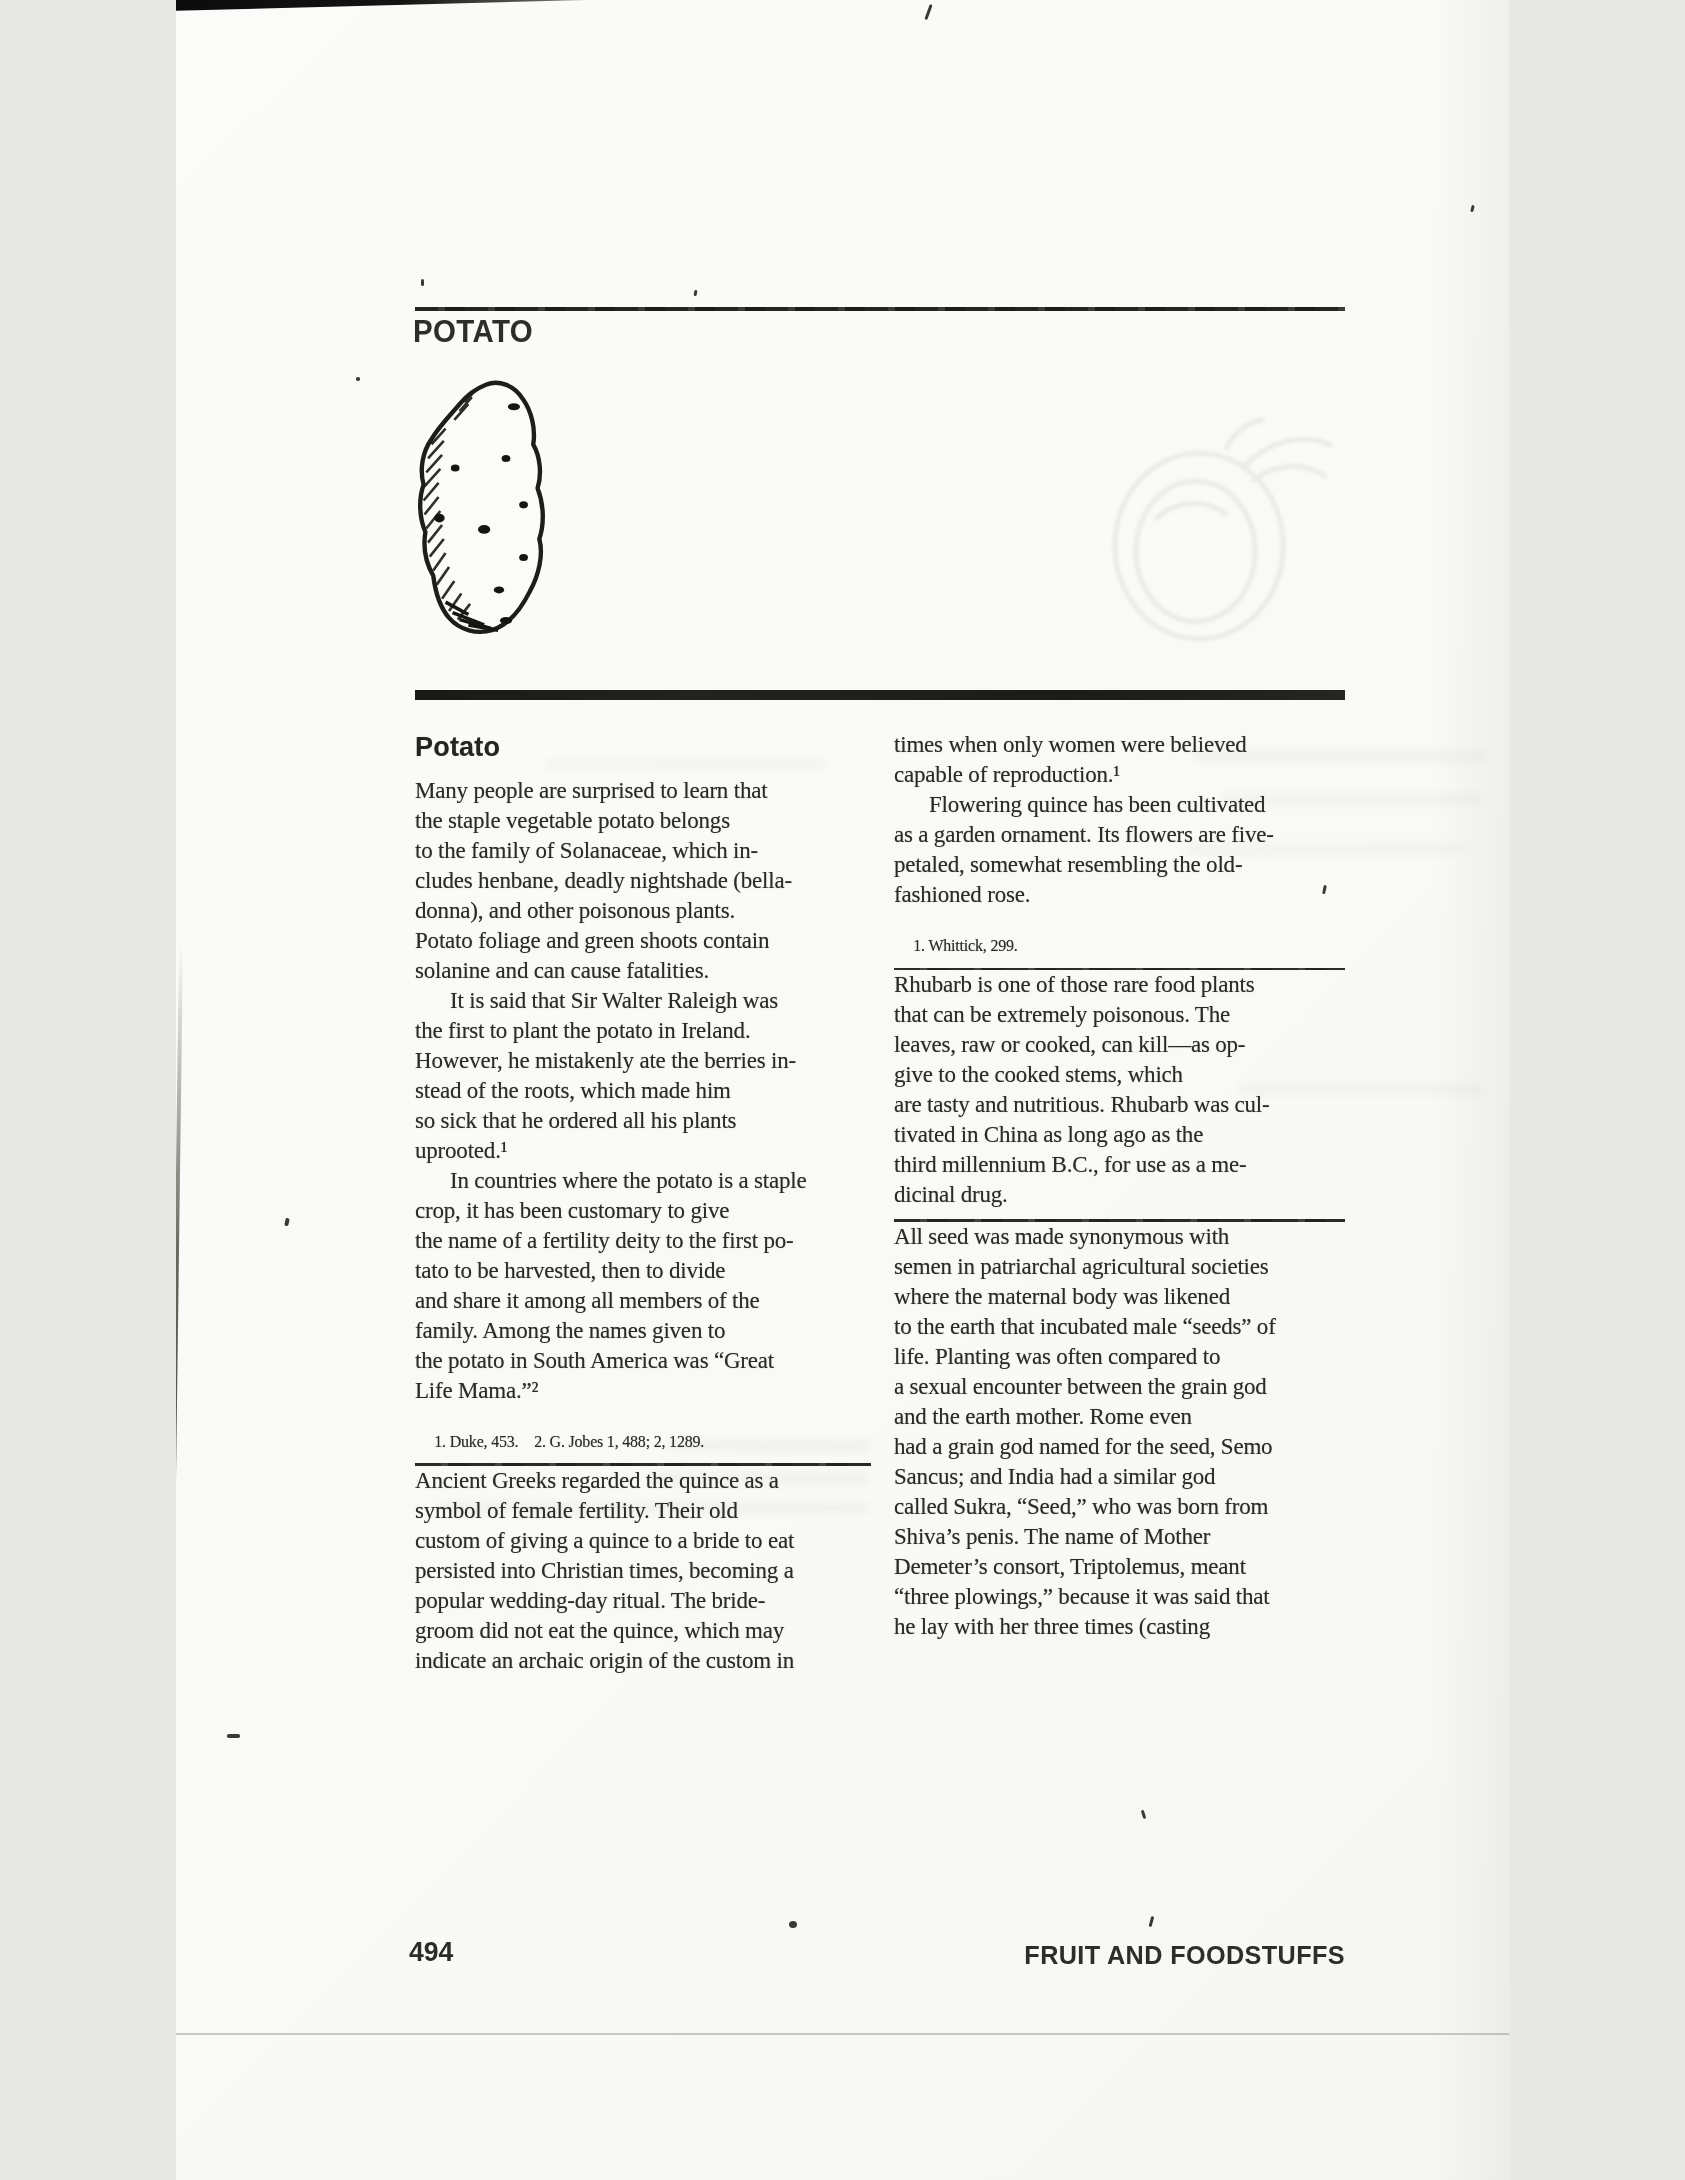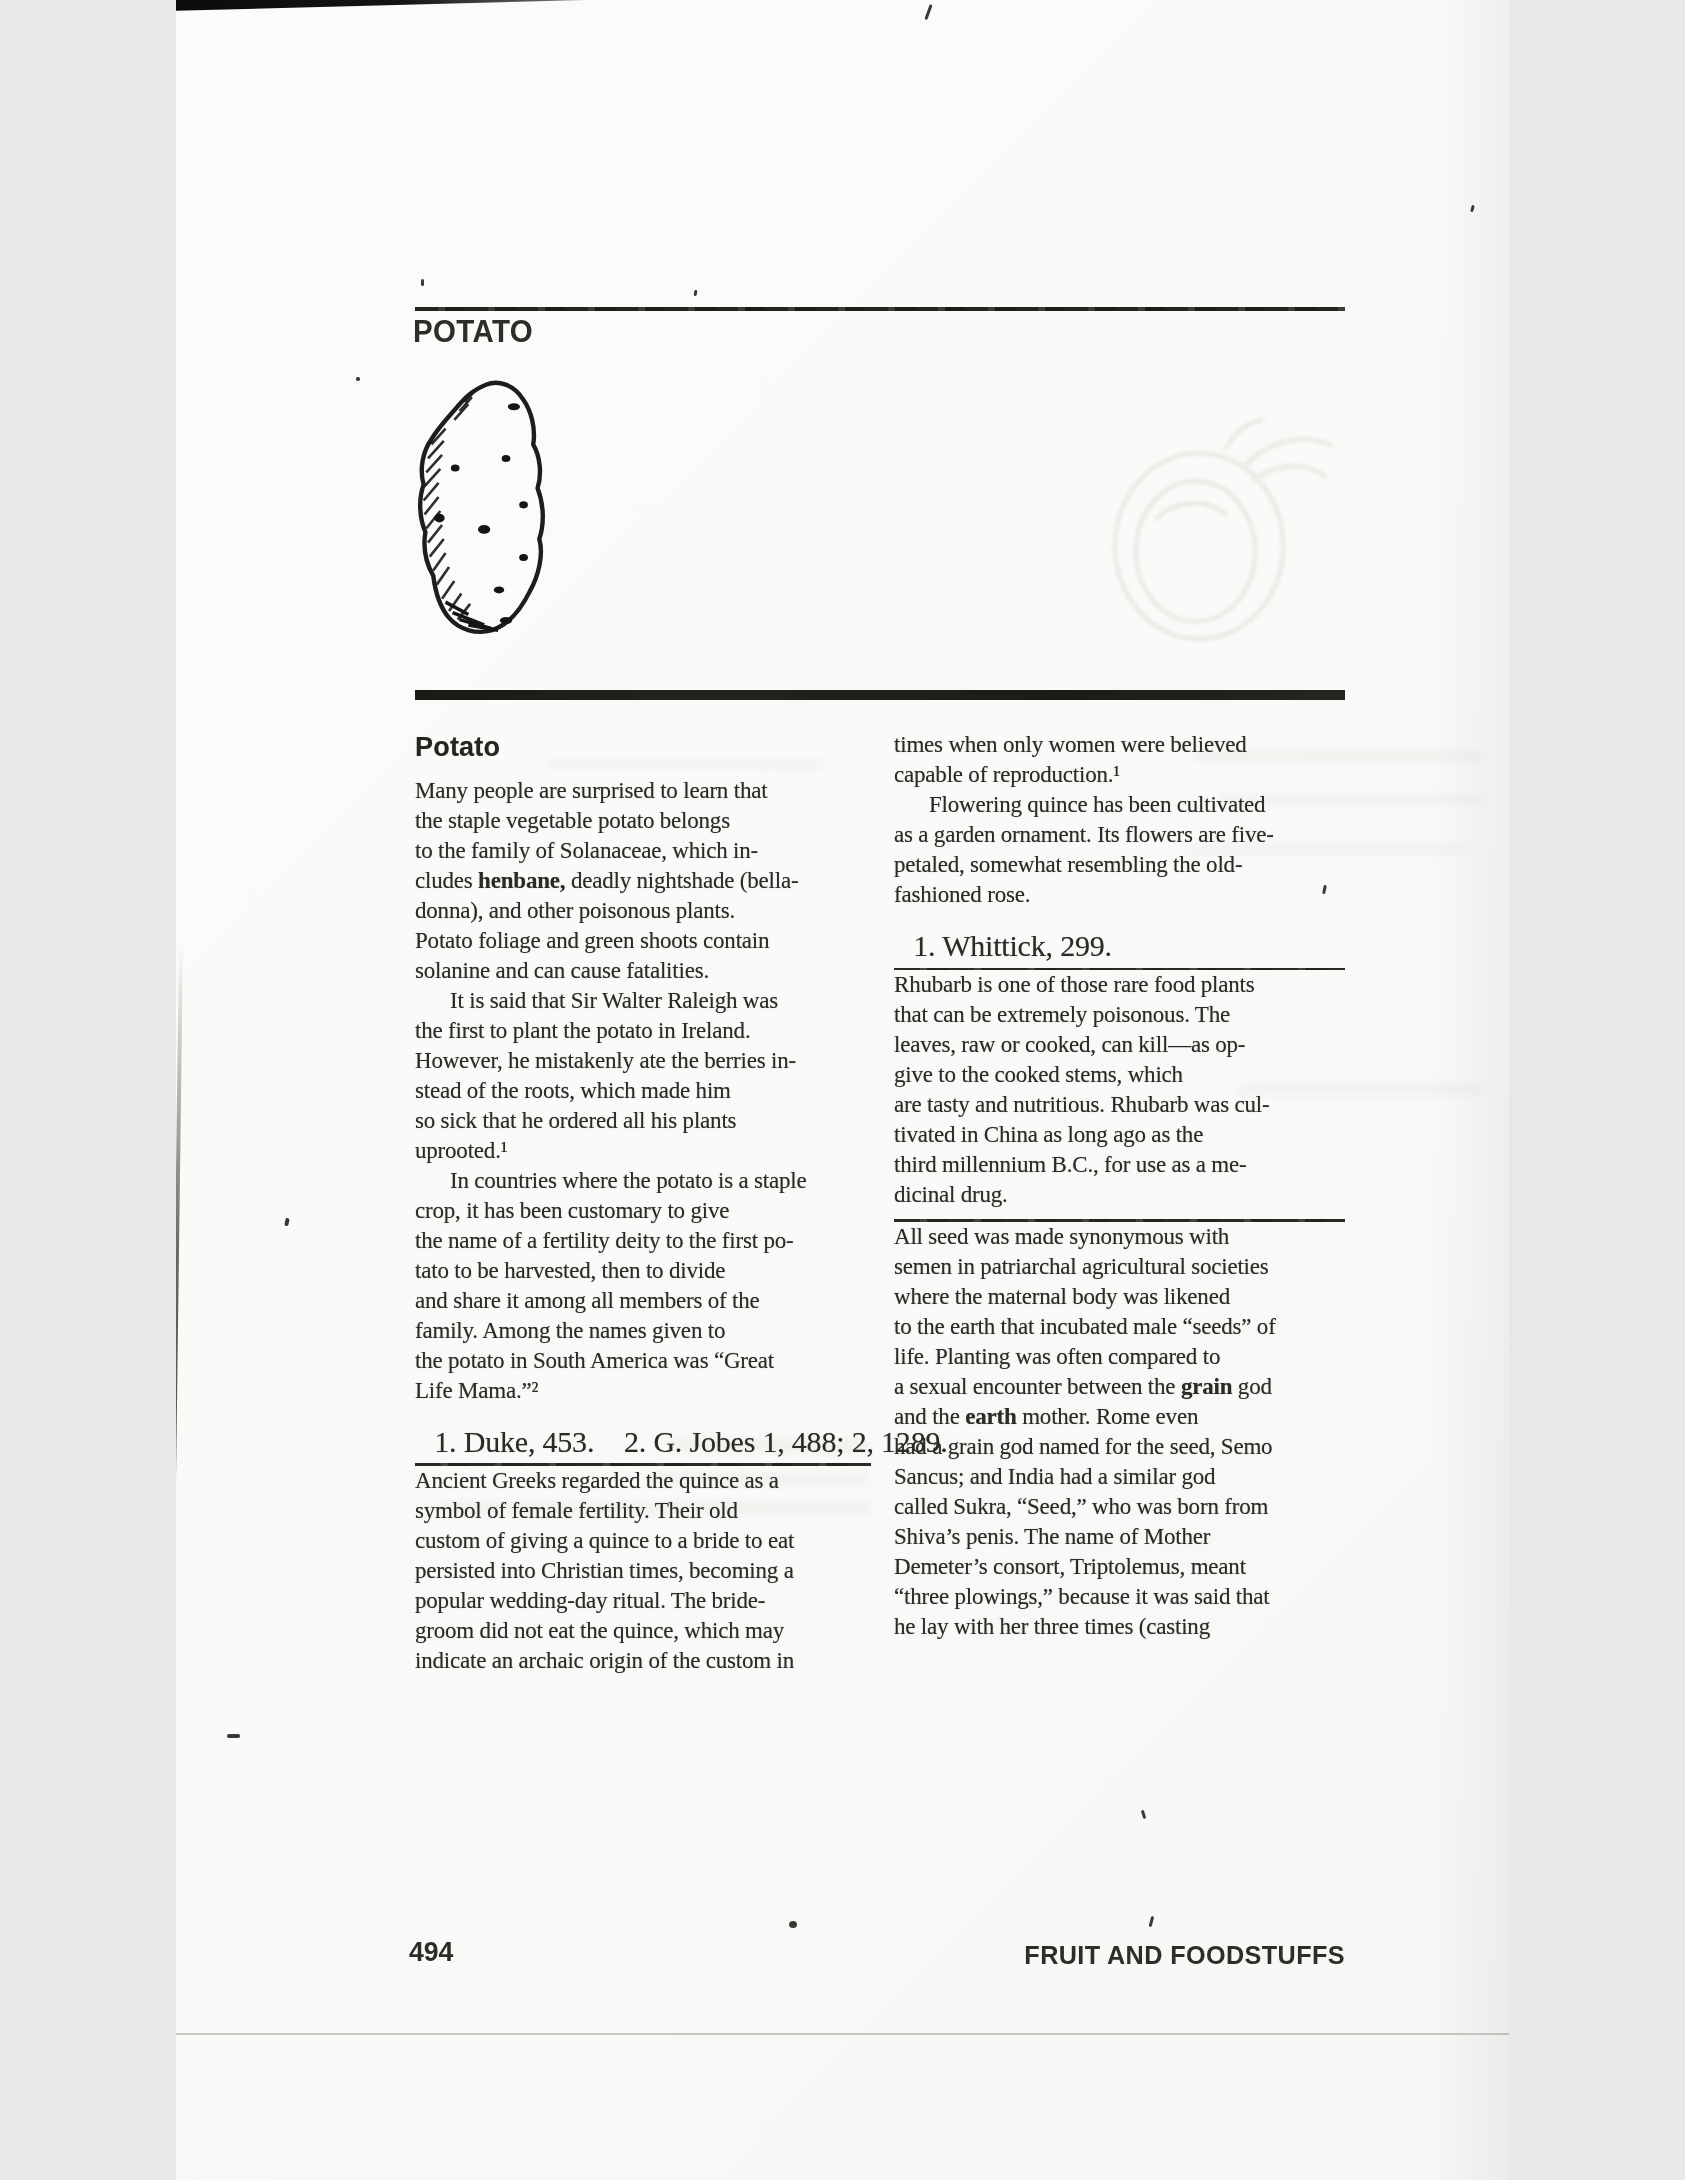--- a/index.html
+++ b/index.html
@@ -35,27 +35,27 @@
   
   .thick-rule{position:absolute;left:239px;top:690px;width:930px;height:9.7px;
     background:linear-gradient(to right,#191916,#23221e 30%,#1b1b18 70%,#26251f);}
   
   .columns{position:absolute;left:239px;top:730px;width:930px;display:flex;gap:23px;}
   .col{width:456px;}
   .col.right{width:451px;}
   .line{white-space:pre;font-size:23px;line-height:30px;letter-spacing:-0.2px;
     text-shadow:0 0 0.9px rgba(45,44,38,.45);}
   .line.ind{text-indent:35px;}
-  .line b{font-weight:700;text-align:center;}
+  .line b{font-weight:400;text-align:center;}
   .h{font-family:"Liberation Sans",sans-serif;font-weight:700;font-size:27px;line-height:35px;
     margin:56px 0 10.5px 0;color:#252420;letter-spacing:0.2px;text-shadow:0 0 0.9px rgba(40,40,35,.4);}
   .col > .h:first-child{margin-top:0;}
   .para{margin:0;}
   .fn{margin-top:23px;padding-left:19.3px;}
-  .fn .line{font-size:30px;line-height:26px;}
+  .fn .line{font-size:16px;line-height:26px;}
   .colrule{margin-top:8.8px;height:2.6px;
     background:repeating-linear-gradient(to right,#2a2a26 0 26px,#44433d 26px 33px,#232320 33px 54px);}
   
   .pagenum{position:absolute;left:233px;top:1936px;
     font-family:"Liberation Sans",sans-serif;font-weight:700;font-size:28px;color:#2c2b27;
     transform:scaleX(.95);transform-origin:left;}
   .footer-title{position:absolute;left:239px;top:1940px;width:930px;text-align:right;
     font-family:"Liberation Sans",sans-serif;font-weight:700;font-size:26px;color:#2e2d29;
     letter-spacing:0.4px;transform:scaleX(.97);transform-origin:right;}
 </style>

